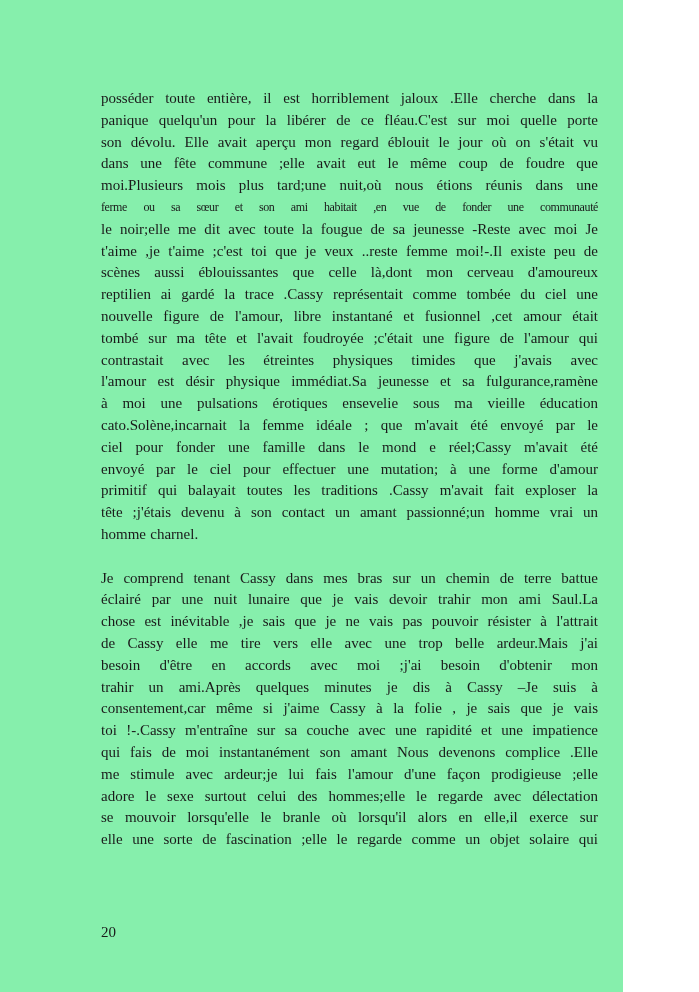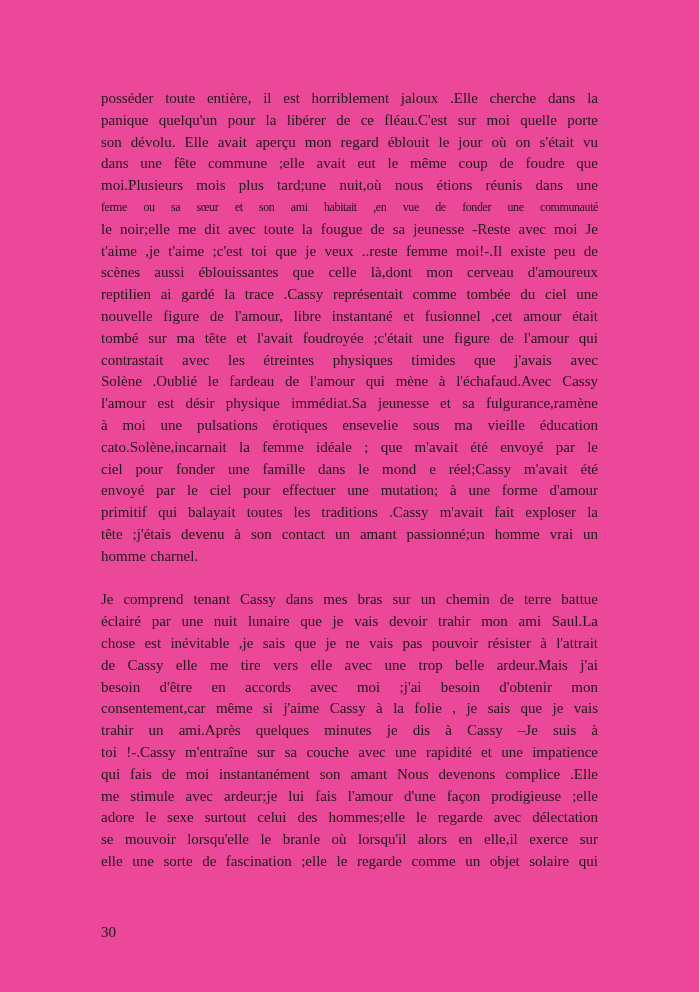--- a/index.html
+++ b/index.html
@@ -2,23 +2,23 @@
 <html><head>
 <meta charset="utf-8">
 <style>
   html, body {
     margin: 0;
     padding: 0;
     background: #ffffff;
   }
   .sheet {
     position: relative;
-    width: 699px;
+    width: 623px;
     height: 992px;
-    background: #ec4899;
+    background: #86efac;
     font-family: "Liberation Serif", "DejaVu Serif", serif;
     color: #1a1a1a;
     overflow: hidden;
   }
   .text-block {
     position: absolute;
     left: 101px;
     top: 88px;
     width: 497px;
   }
@@ -63,40 +63,39 @@
         <div class="line"><span class="regular">dans une fête commune ;elle avait eut le même  coup de foudre que</span></div>
         <div class="line"><span class="regular">moi.Plusieurs mois plus tard;une nuit,où nous étions réunis dans une</span></div>
         <div class="line condensed"><span class="regular">ferme ou sa sœur et son ami habitait ,en vue de  fonder une communauté</span></div>
         <div class="line"><span class="regular">le noir;elle me dit avec toute la fougue de sa jeunesse </span><span class="italic">-Reste avec moi  Je</span></div>
         <div class="line"><span class="italic">t'aime ,je t'aime ;c'est toi que je veux ..reste  femme moi!-</span><span class="regular">.Il existe peu de</span></div>
         <div class="line"><span class="regular">scènes aussi éblouissantes que celle là,dont mon cerveau d'amoureux</span></div>
         <div class="line"><span class="regular">reptilien ai gardé la trace .Cassy représentait comme tombée du ciel une</span></div>
         <div class="line"><span class="regular">nouvelle figure de l'amour, libre instantané et fusionnel ,cet amour était</span></div>
         <div class="line"><span class="regular">tombé sur ma tête et l'avait foudroyée ;c'était une figure de l'amour qui</span></div>
         <div class="line"><span class="regular">contrastait avec les  étreintes physiques   timides que j'avais avec</span></div>
-        <div class="line"><span class="regular">Solène .Oublié le fardeau de l'amour qui mène à l'échafaud.Avec Cassy</span></div>
         <div class="line"><span class="regular">l'amour est désir physique immédiat.Sa jeunesse et sa fulgurance,ramène</span></div>
         <div class="line"><span class="regular">à moi une  pulsations érotiques ensevelie sous ma vieille  éducation</span></div>
         <div class="line"><span class="regular">cato.Solène,incarnait  la femme idéale ; que m'avait été  envoyé par le</span></div>
         <div class="line"><span class="regular">ciel pour fonder une famille dans le mond e réel;Cassy m'avait été</span></div>
         <div class="line"><span class="regular">envoyé par le ciel pour effectuer une mutation; à une forme d'amour</span></div>
         <div class="line"><span class="regular">primitif qui balayait toutes les traditions .Cassy m'avait fait exploser la</span></div>
         <div class="line"><span class="regular">tête ;j'étais devenu à son contact un amant passionné;un homme vrai un</span></div>
         <div class="line last"><span class="regular">homme charnel.</span></div>
       </div>
     <div class="paragraph">
         <div class="line"><span class="regular">Je comprend  tenant Cassy dans mes bras sur un chemin de terre battue</span></div>
         <div class="line"><span class="regular">éclairé  par une nuit lunaire  que je vais devoir trahir mon ami Saul.La</span></div>
         <div class="line"><span class="regular">chose est inévitable ,je sais que je ne vais pas pouvoir résister à l'attrait</span></div>
         <div class="line"><span class="regular">de Cassy  elle  me tire  vers elle  avec  une trop belle ardeur.Mais j'ai</span></div>
         <div class="line"><span class="regular">besoin  d'être  en  accords  avec  moi ;j'ai  besoin  d'obtenir  mon</span></div>
+        <div class="line"><span class="regular">trahir un ami.Après quelques minutes je dis  à Cassy –Je  suis à</span></div>
         <div class="line"><span class="regular">consentement,car même si j'aime Cassy à la folie , je sais que je vais</span></div>
-        <div class="line"><span class="regular">trahir un ami.Après quelques minutes je dis  à Cassy –Je  suis à</span></div>
         <div class="line"><span class="regular">toi !-.Cassy m'entraîne sur sa couche  avec une rapidité et une impatience</span></div>
         <div class="line"><span class="regular">qui fais de moi instantanément son amant Nous devenons  complice .Elle</span></div>
         <div class="line"><span class="regular">me stimule avec ardeur;je lui fais  l'amour d'une façon prodigieuse ;elle</span></div>
         <div class="line"><span class="regular">adore le sexe surtout celui des hommes;elle  le regarde avec délectation</span></div>
         <div class="line"><span class="regular">se mouvoir lorsqu'elle le branle où lorsqu'il alors en elle,il exerce sur</span></div>
         <div class="line"><span class="regular">elle une sorte de fascination ;elle le regarde comme un  objet  solaire qui</span></div>
       </div>
   </div>
-  <div class="page-number">30</div>
+  <div class="page-number">20</div>
 </div>
 
 </body></html>

